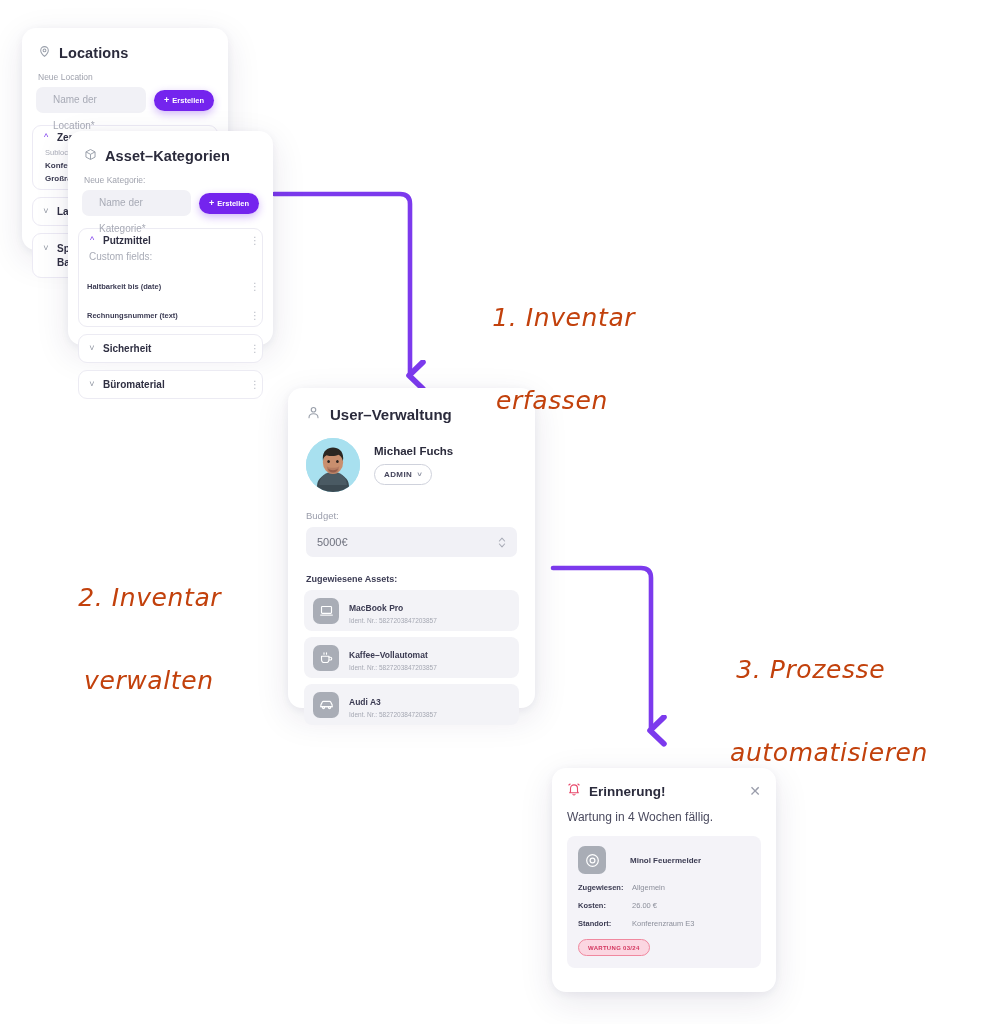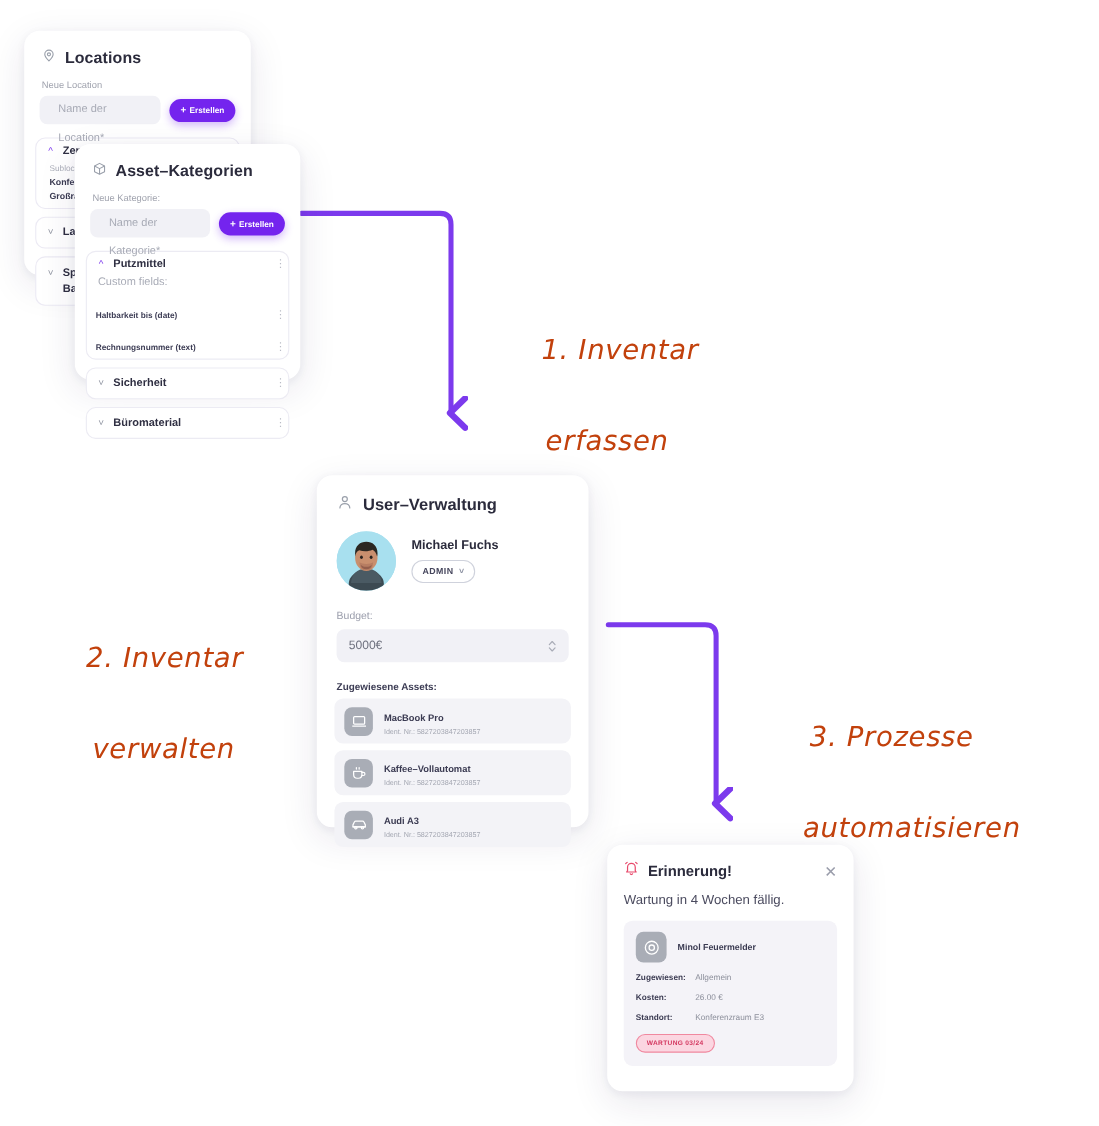--- a/index.html
+++ b/index.html
@@ -52,21 +52,21 @@
   
   #assets-card{left:68px;top:131px;width:205px;height:214px;}
   .cat-group{
     border:1px solid #ecebf3;border-radius:9px;margin:0 10px 7px 10px;background:#fff;padding:6px 8px;
   }
   .cf-label{font-size:10px;color:#a9acb7;margin:5px 0 3px 2px;}
   .cf-row{display:flex;align-items:center;justify-content:space-between;margin-top:20px;}
   .cf-name{font-size:7.5px;font-weight:700;color:#3c3c54;}
 
   
-  #user-card{left:288px;top:432px;width:247px;height:320px;}
+  #user-card{left:288px;top:388px;width:247px;height:320px;}
   .user-head{display:flex;align-items:center;gap:9px;padding:17px 18px 0 18px;}
   .user-head .ttl{font-size:15px;font-weight:700;color:#2b2b3c;}
   .profile{display:flex;align-items:center;gap:14px;padding:14px 18px 0 18px;}
   .avatar{
     width:54px;height:54px;border-radius:50%;overflow:hidden;flex:0 0 auto;
     background:#a8e0ef;position:relative;
   }
   .avatar svg{position:absolute;left:0;top:0;}
   .uname{font-size:11.5px;font-weight:700;color:#2b2b3c;}
   .role-pill{
@@ -95,21 +95,21 @@
   .asset-name{font-size:8.5px;font-weight:700;color:#3b3b52;}
   .asset-id{font-size:6.5px;color:#a5a8b3;margin-top:2px;}
 
   
   #reminder-card{left:552px;top:768px;width:224px;height:224px;}
   .rem-head{display:flex;align-items:center;padding:14px 15px 0 15px;gap:8px;}
   .rem-ttl{font-size:13.5px;font-weight:700;color:#2b2b3c;flex:1;}
   .rem-close{color:#9a9dab;font-size:14px;line-height:1;}
   .rem-msg{font-size:12px;color:#4b4b5f;padding:10px 15px 0 15px;}
   .rem-panel{margin:12px 15px 0 15px;background:#f4f3f8;border-radius:8px;padding:10px 11px 12px 11px;}
-  .rem-asset{display:flex;align-items:center;gap:10px;}
+  .rem-asset{display:flex;align-items:center;gap:24px;}
   .rem-ico{
     width:28px;height:28px;border-radius:7px;background:#a9adb6;
     display:flex;align-items:center;justify-content:center;color:#fff;flex:0 0 auto;
   }
   .rem-aname{font-size:8px;font-weight:700;color:#3b3b52;}
   .kv{display:flex;margin-top:9px;font-size:7.5px;}
   .kv .k{width:54px;font-weight:700;color:#3b3b52;}
   .kv .v{color:#8c8f9b;}
   .badge{
     margin-top:11px;display:inline-flex;align-items:center;justify-content:center;

